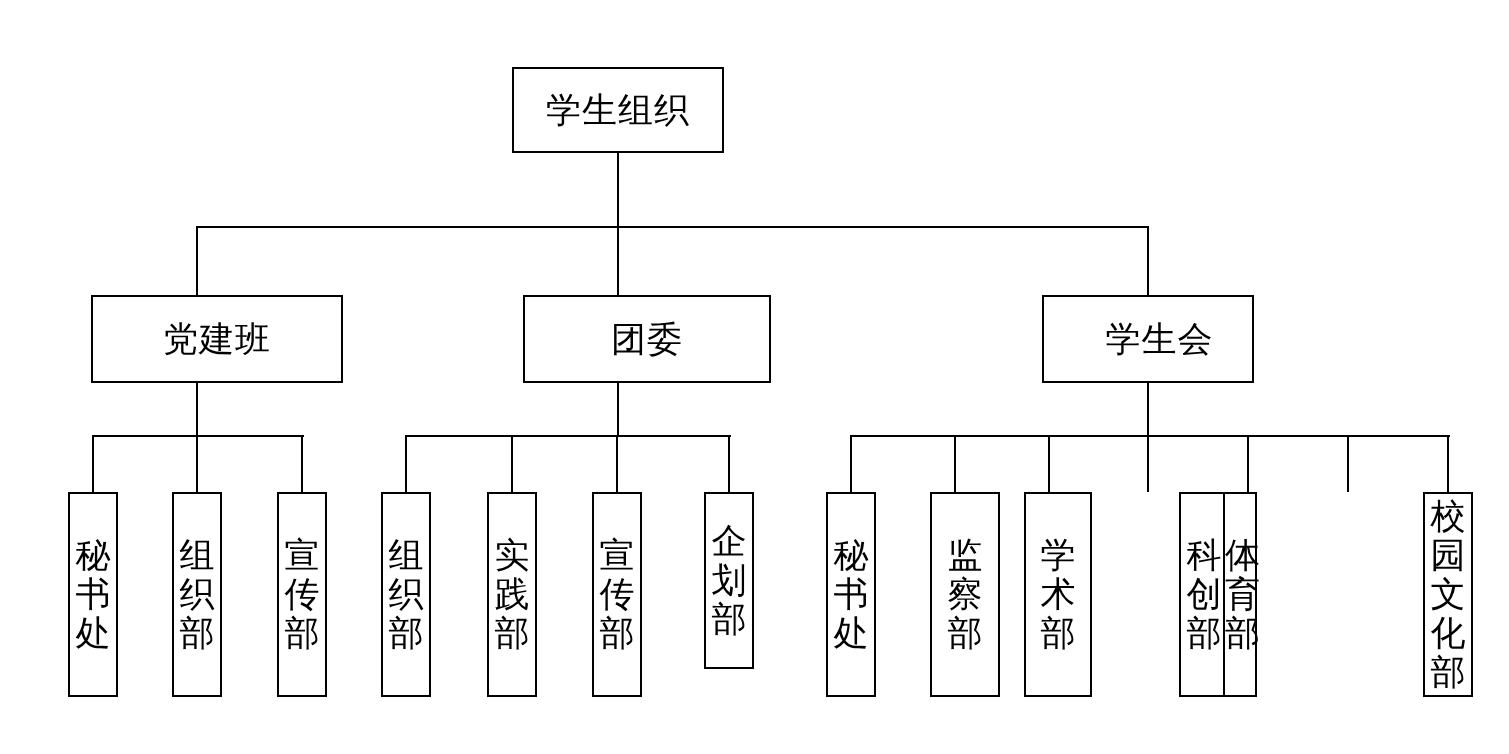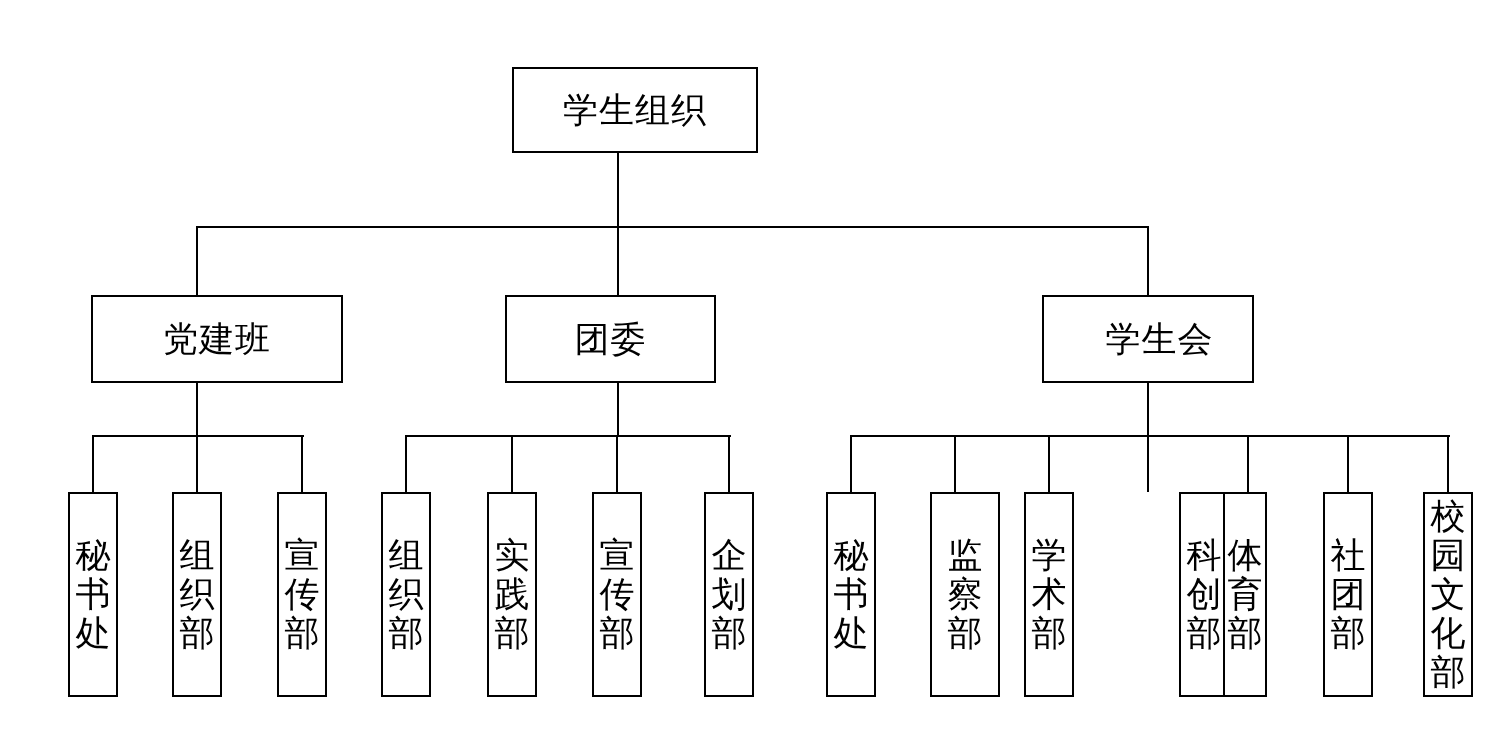--- a/index.html
+++ b/index.html
@@ -79,28 +79,28 @@
   <div class="line v" style="left:728px; top:435px; height:57px;"></div>
 
   <div class="line v" style="left:850px; top:435px; height:57px;"></div>
   <div class="line v" style="left:954px; top:435px; height:57px;"></div>
   <div class="line v" style="left:1048px; top:435px; height:57px;"></div>
   <div class="line v" style="left:1147px; top:435px; height:57px;"></div>
   <div class="line v" style="left:1247px; top:435px; height:57px;"></div>
   <div class="line v" style="left:1347px; top:435px; height:57px;"></div>
   <div class="line v" style="left:1447px; top:435px; height:57px;"></div>
 
-  <div class="node main" style="left:512px; top:67px; width:246px; height:86px;">
+  <div class="node main" style="left:512px; top:67px; width:212px; height:86px;">
     <span>学生组织</span>
   </div>
 
   <div class="node main" style="left:91px; top:295px; width:252px; height:88px;">
     <span>党建班</span>
   </div>
-  <div class="node main" style="left:505px; top:295px; width:211px; height:88px;justify-content:center;">
+  <div class="node main" style="left:523px; top:295px; width:248px; height:88px;justify-content:center;">
     <span>团委</span>
   </div>
   <div class="node main" style="left:1042px; top:295px; width:212px; height:88px;padding-left:23px;">
     <span>学生会</span>
   </div>
 
   <div class="node dept" style="left:68px; top:492px; width:50px; height:205px;">
     <span class="vtext">秘书处</span>
   </div>
   <div class="node dept" style="left:172px; top:492px; width:50px; height:205px;">
@@ -112,39 +112,36 @@
 
   <div class="node dept" style="left:381px; top:492px; width:50px; height:205px;">
     <span class="vtext">组织部</span>
   </div>
   <div class="node dept" style="left:487px; top:492px; width:50px; height:205px;">
     <span class="vtext">实践部</span>
   </div>
   <div class="node dept" style="left:592px; top:492px; width:50px; height:205px;">
     <span class="vtext">宣传部</span>
   </div>
-  <div class="node dept" style="left:704px; top:492px; width:50px; height:205px;">
+  <div class="node dept" style="left:704px; top:492px; width:50px; height:177px;">
     <span class="vtext">企划部</span>
   </div>
 
   <div class="node dept" style="left:826px; top:492px; width:50px; height:205px;">
     <span class="vtext">秘书处</span>
   </div>
   <div class="node dept" style="left:930px; top:492px; width:70px; height:205px;">
     <span class="vtext">监察部</span>
   </div>
-  <div class="node dept" style="left:1024px; top:492px; width:50px; height:205px;">
+  <div class="node dept" style="left:1024px; top:492px; width:68px; height:205px;">
     <span class="vtext">学术部</span>
   </div>
   <div class="node dept" style="left:1179px; top:492px; width:50px; height:205px;">
     <span class="vtext">科创部</span>
   </div>
-  <div class="node dept" style="left:1223px; top:492px; width:44px; height:205px;">
+  <div class="node dept" style="left:1223px; top:492px; width:34px; height:205px;">
     <span class="vtext">体育部</span>
-  </div>
-  <div class="node dept" style="left:1323px; top:492px; width:50px; height:205px;">
-    <span class="vtext">社团部</span>
   </div>
   <div class="node dept" style="left:1423px; top:492px; width:50px; height:205px;">
     <span class="vtext">校园文化部</span>
   </div>
 
 </div>
 
 </body></html>

